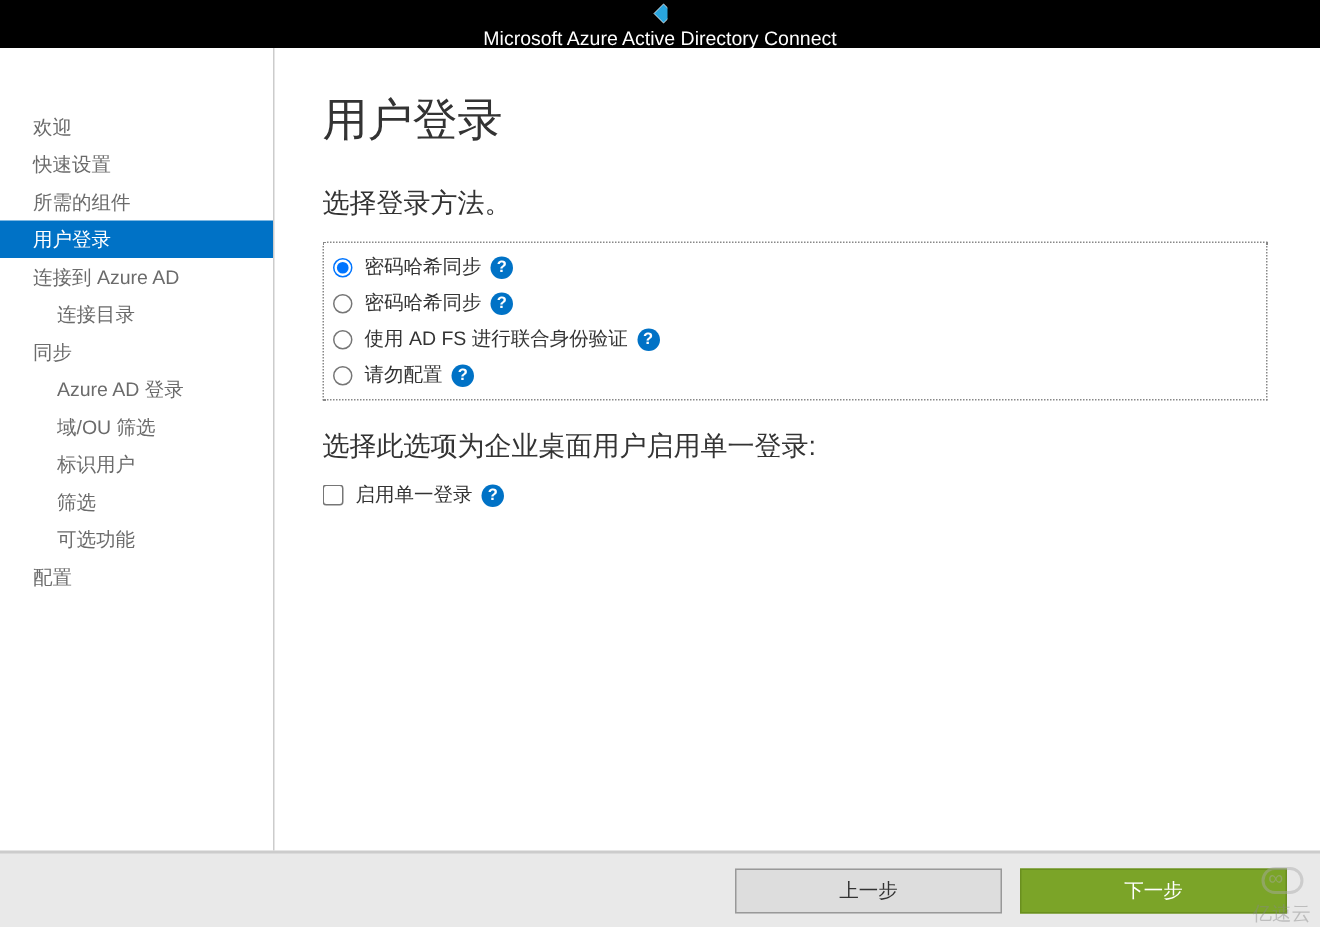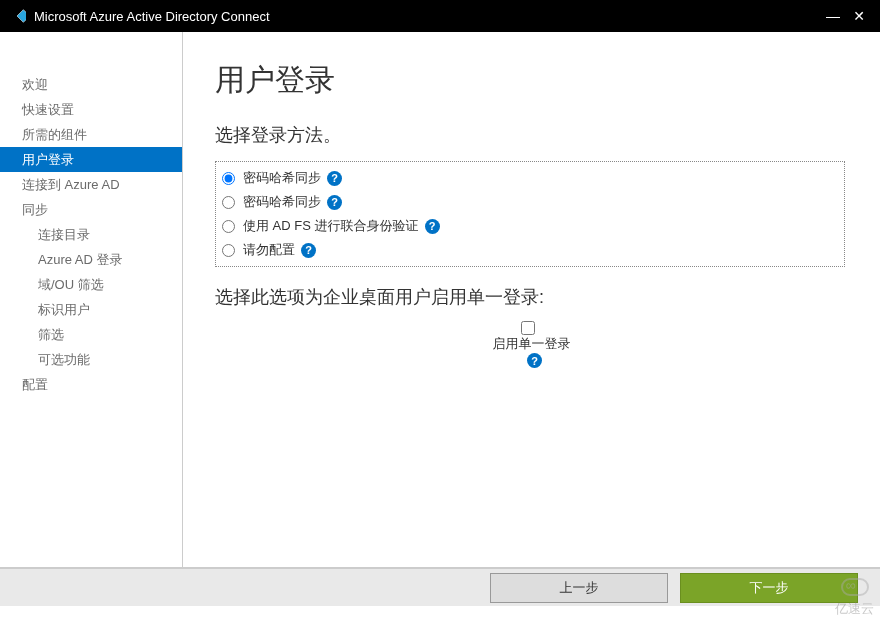--- a/index.html
+++ b/index.html
@@ -1,18 +1,18 @@
 <!DOCTYPE html>
 <html><head>
   <meta charset="utf-8">
   <style>
     * { margin: 0; padding: 0; box-sizing: border-box; font-family: "Segoe UI", "Microsoft YaHei", sans-serif; }
     body { width: 880px; height: 622px; background: #fff; overflow: hidden; position: relative; }
 
-    .titlebar { height: 32px; background: #000; color: #fff; display: flex; align-items: center; padding: 0 8px; }
+    .titlebar { height: 32px; background: #000; color: #fff; display: flex; align-items: center; padding: 0 8px; flex-direction: column; }
     .titlebar .logo { width: 18px; height: 18px; margin-right: 8px; display: flex; align-items: center; justify-content: center; }
     .titlebar .title { font-size: 13px; flex: 1; }
     .titlebar .winbtn { width: 26px; text-align: center; font-size: 14px; cursor: pointer; font-family: Arial; }
 
     .body-area { display: flex; height: 536px; border-bottom: 1px solid #ccc; }
 
     .sidebar { width: 183px; border-right: 1px solid #ccc; padding-top: 40px; }
     .nav-item { height: 25px; line-height: 25px; font-size: 13px; color: #6b6b6b; padding-left: 22px; cursor: pointer; }
     .nav-item.sub { padding-left: 38px; }
     .nav-item.active { background: #0072c6; color: #fff; }
@@ -24,25 +24,25 @@
 
     .radio-group { border: 1px dotted #888; padding: 4px 4px; width: 630px; margin-bottom: 18px; }
     .radio-group .radio-row:first-child { margin-top: 0; }
     .radio-row { display: flex; align-items: center; height: 24px; font-size: 13px; color: #333; }
     .radio-row input[type=radio] { margin-right: 8px; margin-left: 2px; cursor: pointer; }
     .radio-row label { cursor: pointer; }
 
     .help-icon { display: inline-flex; width: 15px; height: 15px; background: #0072c6; color: #fff; border-radius: 50%; font-size: 11px; font-weight: bold; align-items: center; justify-content: center; margin-left: 6px; cursor: pointer; }
 
     .sso-section .subtitle { margin-bottom: 12px; }
-    .checkbox-row { display: flex; align-items: center; font-size: 13px; color: #333; flex-direction: column; }
+    .checkbox-row { display: flex; align-items: center; font-size: 13px; color: #333; }
     .checkbox-row input[type=checkbox] { width: 14px; height: 14px; margin-right: 8px; cursor: pointer; }
     .checkbox-row label { cursor: pointer; }
 
-    .footer { height: 38px; background: #e9e9e9; display: flex; align-items: center; justify-content: flex-end; padding-right: 22px; gap: 12px; border-top: 1px solid #ccc; }
+    .footer { height: 50px; background: #e9e9e9; display: flex; align-items: center; justify-content: flex-end; padding-right: 22px; gap: 12px; border-top: 1px solid #ccc; }
     .btn { width: 178px; height: 30px; font-size: 13px; border: 1px solid #999; background: #ddd; color: #333; cursor: pointer; }
     .btn.primary { background: #7ba428; border: 1px solid #6a8f1f; color: #fff; text-align: center; }
 
     .watermark { position: absolute; right: 6px; bottom: 4px; opacity: 0.45; font-size: 13px; color: #888; display: flex; align-items: center; gap: 4px; pointer-events: none; flex-direction: column; }
     .watermark .cloud { width: 28px; height: 18px; border: 2px solid #aaa; border-radius: 10px; position: relative; }
     .watermark .cloud::before { content: "∞"; position: absolute; left: 3px; top: -3px; font-size: 14px; color: #aaa; }
   </style>
 </head>
 <body>
 
@@ -58,22 +58,22 @@
   <span class="winbtn">✕</span>
 </div>
 
 <div class="body-area">
   <div class="sidebar" id="sidebar">
       <div class="nav-item">欢迎</div>
       <div class="nav-item">快速设置</div>
       <div class="nav-item">所需的组件</div>
       <div class="nav-item active">用户登录</div>
       <div class="nav-item">连接到 Azure AD</div>
+      <div class="nav-item sub">连接目录</div>
       <div class="nav-item">同步</div>
-      <div class="nav-item sub">连接目录</div>
       <div class="nav-item sub">Azure AD 登录</div>
       <div class="nav-item sub">域/OU 筛选</div>
       <div class="nav-item sub">标识用户</div>
       <div class="nav-item sub">筛选</div>
       <div class="nav-item sub">可选功能</div>
       <div class="nav-item">配置</div>
     </div>
 
   <div class="main">
     <h1 class="page-title">用户登录</h1>

